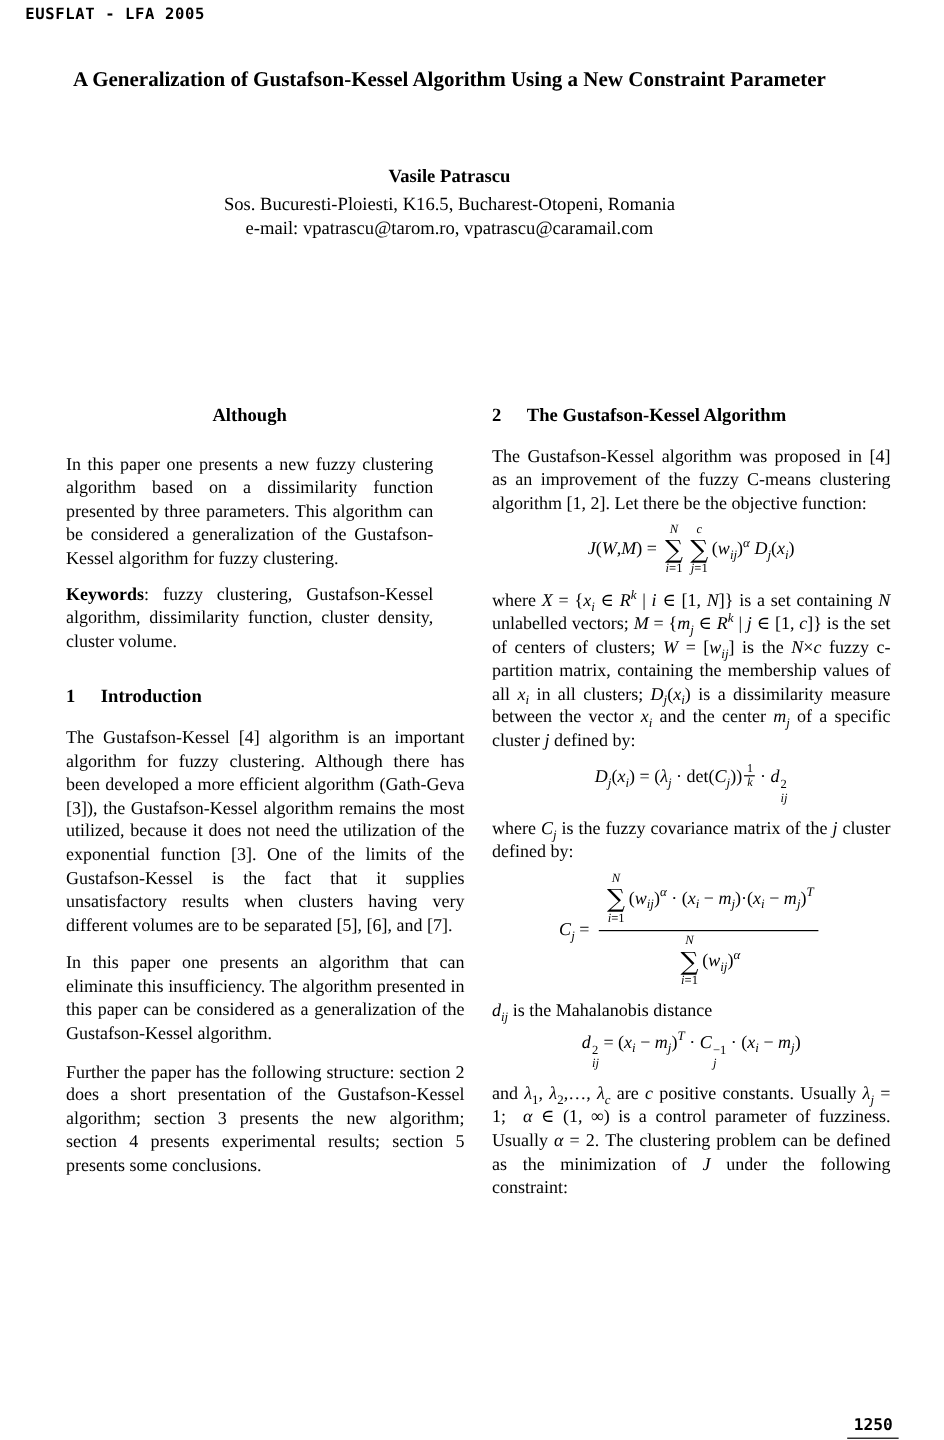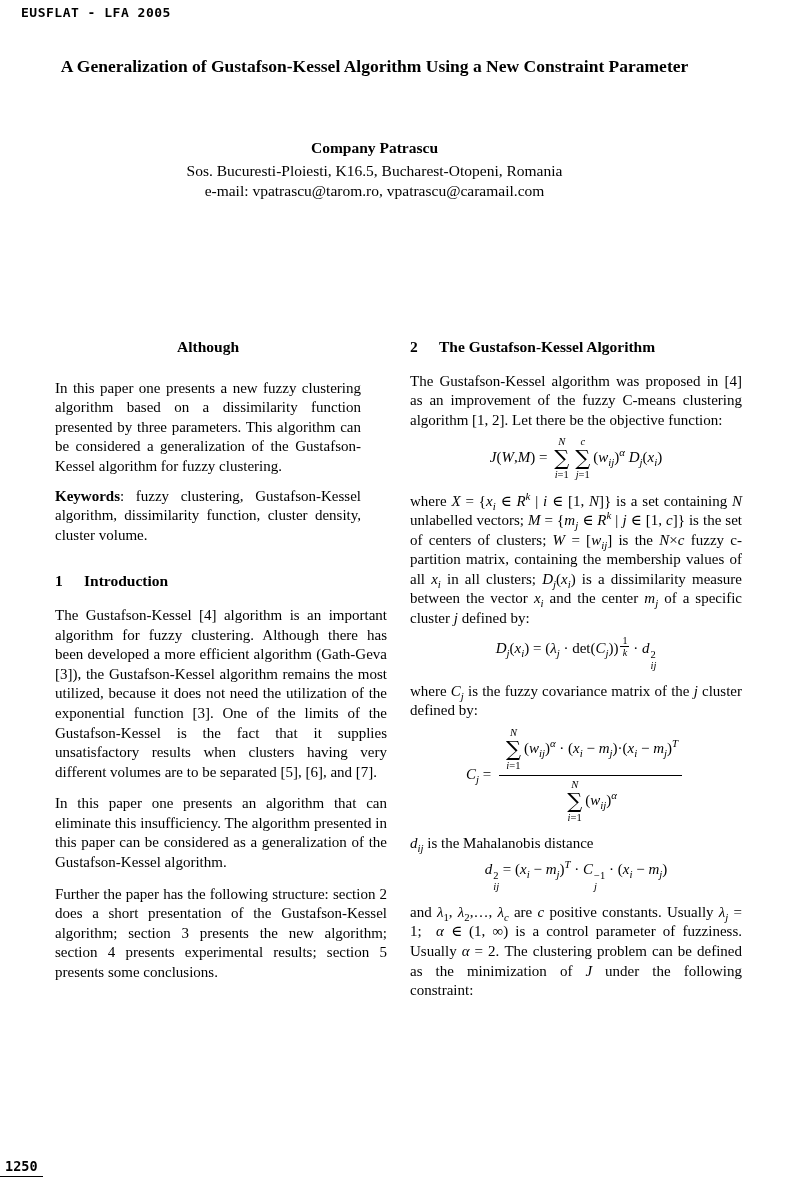--- a/index.html
+++ b/index.html
@@ -58,37 +58,37 @@
 
   .frac { display: inline-flex; flex-direction: column; align-items: center; vertical-align: middle; margin: 0 4px; }
   .frac .num { padding: 0 4px 3px 4px; border-bottom: 1px solid #000; }
   .frac .den { padding: 3px 4px 0 4px; }
 
   .ss { display: inline-flex; flex-direction: column; align-items: flex-start; vertical-align: -5px; font-size: 10.5px; line-height: 1.1; margin-left: 1px; }
 
   .supfrac { display: inline-flex; flex-direction: column; align-items: center; font-size: 10px; line-height: 1.15; vertical-align: 9px; margin-left: 2px; }
   .supfrac .sfn { border-bottom: 1px solid #000; padding: 0 2px; }
 
-  .footer { position: absolute; bottom: 25px; left: 0; right: 0; text-align: left; }
+  .footer { position: absolute; bottom: 3px; left: 0; right: 0; text-align: right; }
   .footer .pgnum {
     font-family: "DejaVu Sans Mono", monospace; font-size: 13.5px; font-weight: bold;
     border-bottom: 1px solid #000; padding: 0 5px 2px 5px;
   }
 </style>
 </head>
 <body>
 
 <div class="page">
 
   <div class="conf-header">EUSFLAT - LFA 2005</div>
 
   <h1 class="title">A Generalization of Gustafson-Kessel Algorithm Using a New Constraint Parameter</h1>
 
   <div class="author-block">
-    <div class="author-name">Company Patrascu</div>
+    <div class="author-name">Vasile Patrascu</div>
     <div class="affil">Sos. Bucuresti-Ploiesti, K16.5, Bucharest-Otopeni, Romania</div>
     <div class="affil">e-mail: vpatrascu@tarom.ro, vpatrascu@caramail.com</div>
   </div>
 
   <div class="columns">
 
     <div class="col col-left">
       <div class="abstract-wrap">
         <div class="abstract-heading">Although</div>
         <p class="abstract-body">In this paper one presents a new fuzzy clustering algorithm based on a dissimilarity function presented by three parameters. This algorithm can be considered a generalization of the Gustafson-Kessel algorithm for fuzzy clustering.</p>

